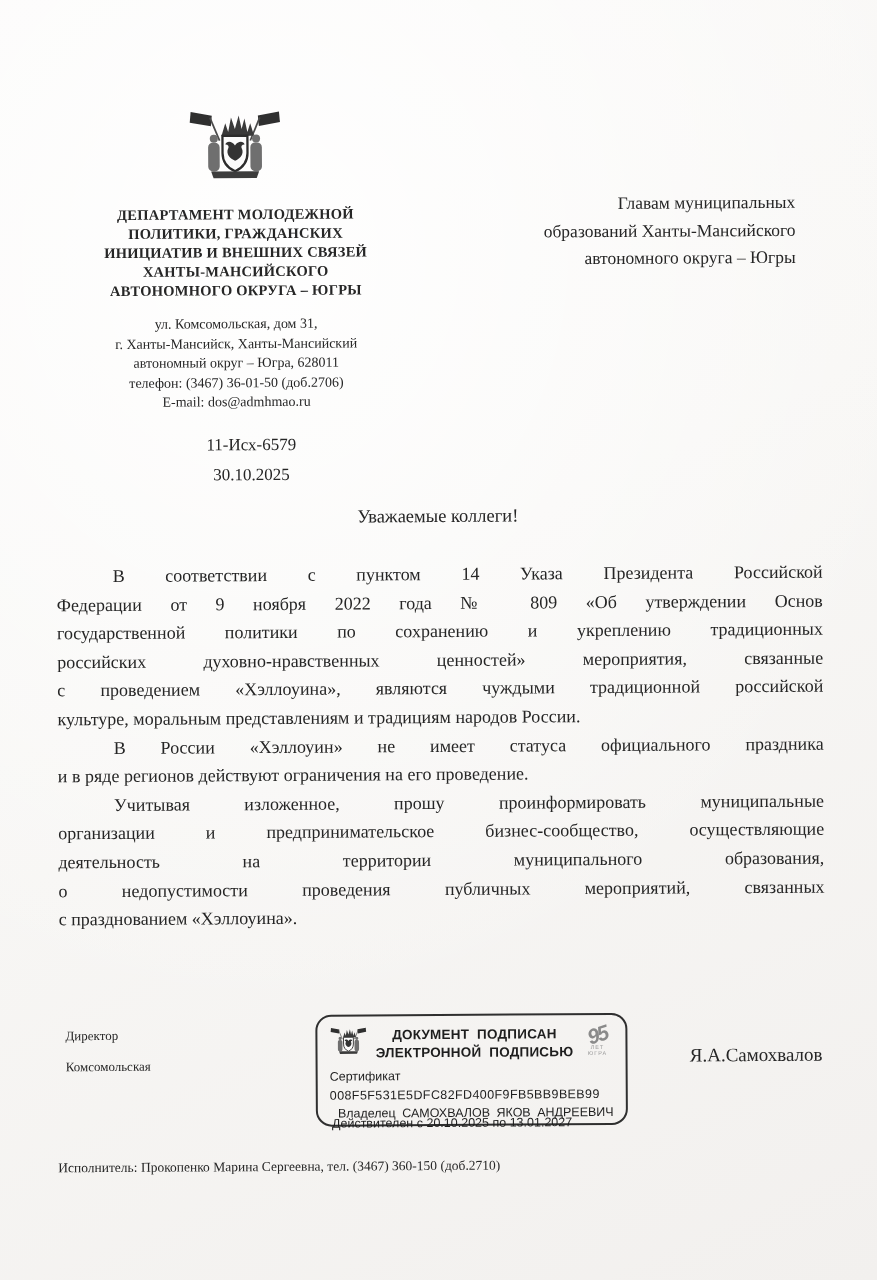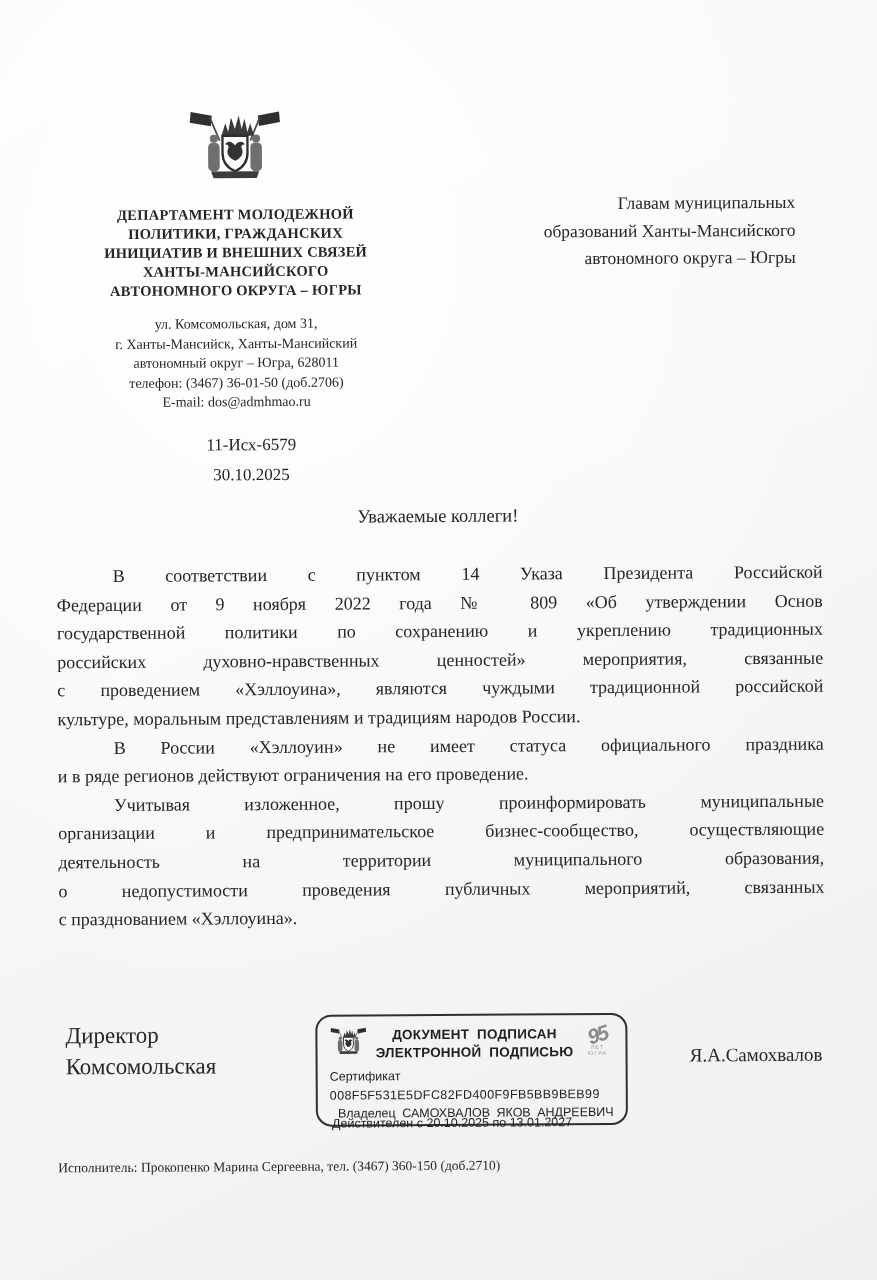--- a/index.html
+++ b/index.html
@@ -36,21 +36,21 @@
   
   .salutation{position:absolute;left:0;top:506px;width:877px;text-align:center;font-size:18.5px;}
 
   
   .body{position:absolute;left:57px;top:560px;width:766px;font-size:18px;line-height:28.6px;}
   .line{text-align:justify;text-align-last:justify;white-space:normal;}
   .line.indent{padding-left:56px;}
   .line.last{text-align-last:left;}
 
   
-  .sig-title{position:absolute;left:63px;top:1018px;font-size:23px;line-height:31px;}
+  .sig-title{position:absolute;left:63px;top:1018px;font-size:13px;line-height:31px;}
   .sig-name{position:absolute;left:620px;top:1046px;width:200px;text-align:right;font-size:19px;}
 
   
   .stamp{position:absolute;left:313px;top:1014px;width:312px;
          font-family:"Liberation Sans","DejaVu Sans",sans-serif;color:var(--stamp_ink);}
   .stamp-border{position:relative;border:2px solid #2f2f2f;border-radius:16px;
                 height:100px;padding:8px 12px 0 12px;box-sizing:content-box;}
   .stamp-head{display:flex;align-items:flex-start;}
   .stamp-coat{width:38px;height:34px;flex:0 0 auto;margin-top:1px;}
   .stamp-titles{flex:1 1 auto;text-align:center;font-weight:bold;font-size:13.5px;

